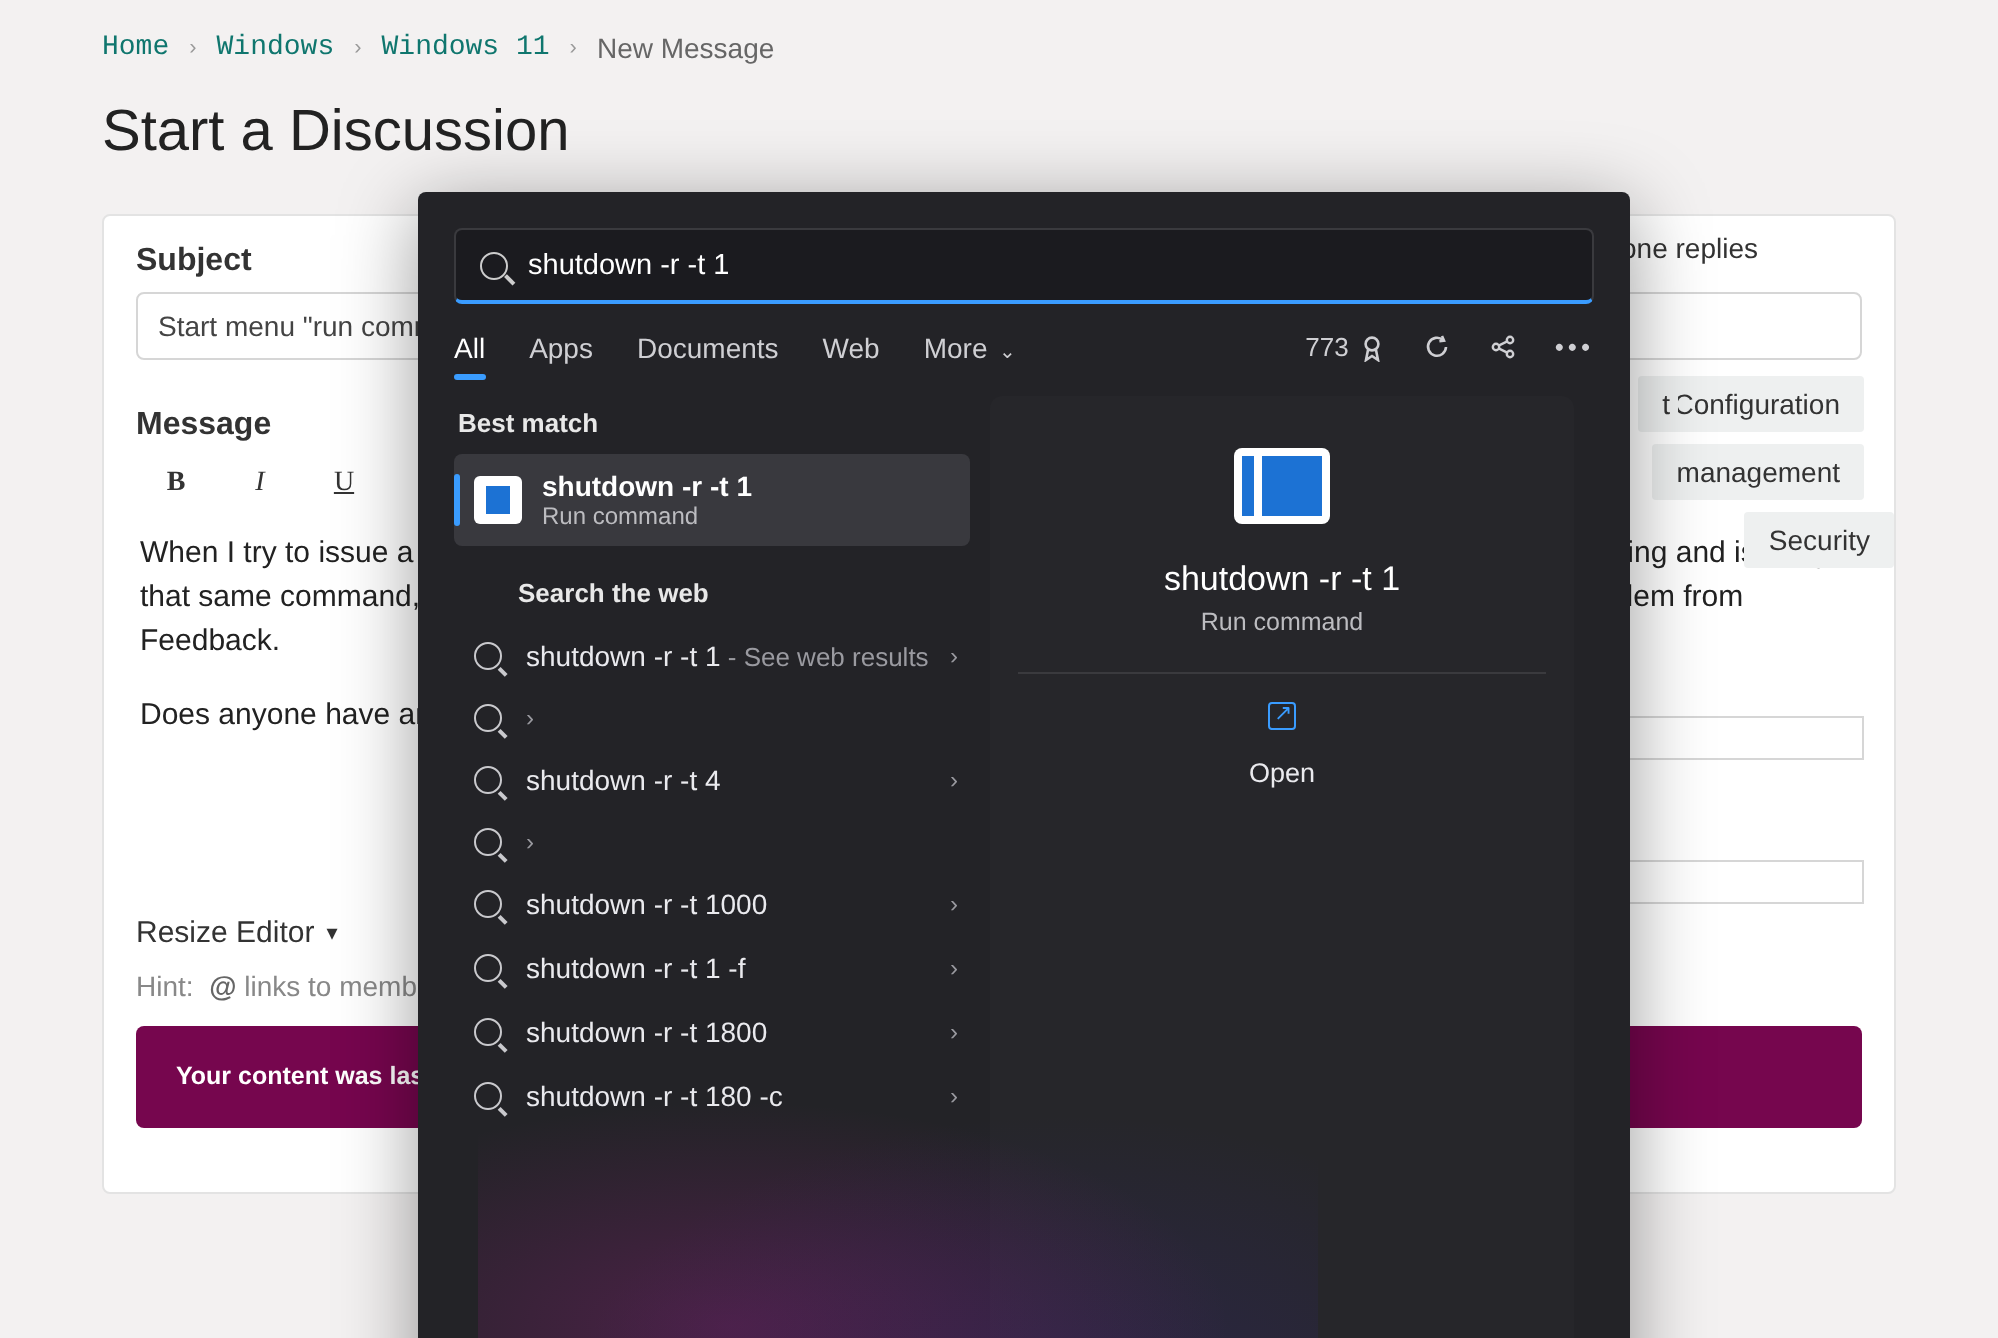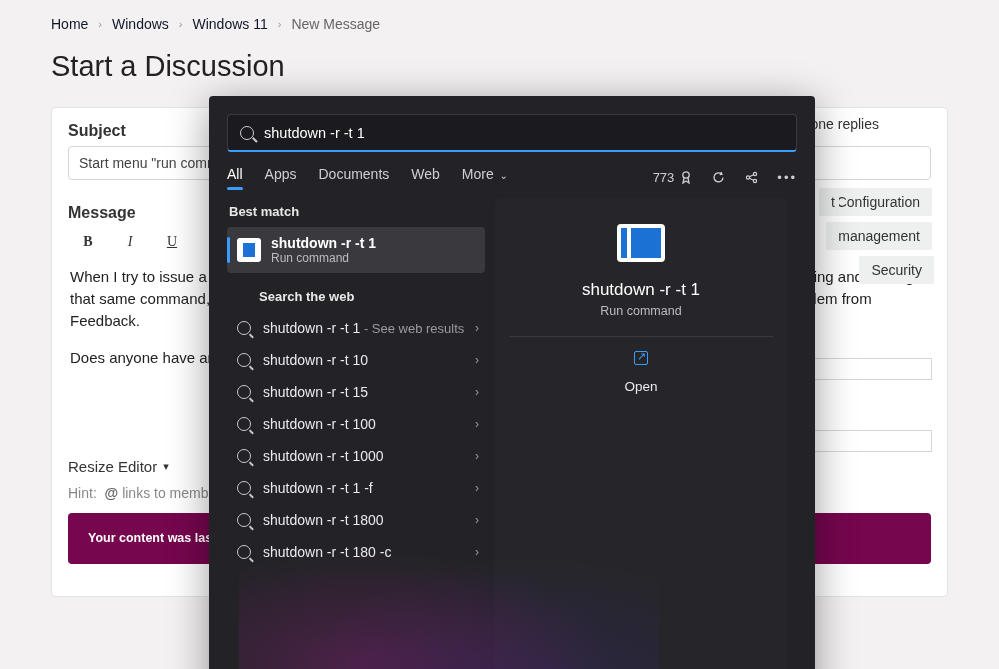--- a/index.html
+++ b/index.html
@@ -1,20 +1,20 @@
 <!DOCTYPE html>
 <html><head>
 <meta charset="utf-8">
 <style>
 * { box-sizing: border-box; margin: 0; padding: 0; }
 body { font-family: "Segoe UI", Arial, sans-serif; background: #f3f1f1; width: 999px; height: 669px; overflow: hidden; position: relative; font-size: 14px; color: #333; }
 
 
 .breadcrumbs { display: flex; align-items: center; gap: 10px; padding: 16px 0 0 51px; font-size: 14px; }
-.breadcrumbs a { color: #0f172a; text-decoration: none; cursor: pointer; }
+.breadcrumbs a { color: #0f766e; text-decoration: none; cursor: pointer; font-family: Liberation Mono, monospace; }
 .breadcrumbs .sep { color: #999; font-size: 11px; }
 .breadcrumbs .current { color: #666; }
 
 
 .page-title { font-size: 29px; font-weight: 400; padding: 18px 0 0 51px; color: #222; }
 
 
 .card { background: #fff; border: 1px solid #e3e3e3; border-radius: 4px; margin: 24px 51px 0 51px; padding: 14px 16px 10px 16px; position: relative; min-height: 490px; }
 
 .section-label { font-weight: 600; font-size: 16px; margin-bottom: 6px; }
@@ -46,21 +46,21 @@
 
 
 .win-search { position: absolute; left: 209px; top: 96px; width: 606px; height: 625px; background: #232327; border-radius: 4px; box-shadow: 0 8px 40px rgba(0,0,0,.4); color: #e8e8e8; overflow: hidden; }
 
 .ws-search-row { padding: 18px 18px 0 18px; }
 .ws-search-box { background: #1b1b1f; border: 1px solid #3a3a3e; border-bottom: 2px solid #3a9cff; border-radius: 4px; height: 38px; display: flex; align-items: center; padding: 0 12px; gap: 10px; }
 .ws-search-box .q { flex: 1; background: transparent; border: none; outline: none; color: #fff; font-size: 14.5px; }
 .ws-search-icon { width: 14px; height: 14px; border: 1.6px solid #ccc; border-radius: 50%; position: relative; }
 .ws-search-icon::after { content: ""; position: absolute; width: 6px; height: 1.6px; background: #ccc; transform: rotate(45deg); right: -5px; bottom: -2px; }
 
-.ws-tabs { display: flex; align-items: center; padding: 14px 18px 8px 18px; font-size: 14px; }
+.ws-tabs { display: flex; align-items: flex-start; padding: 14px 18px 8px 18px; font-size: 14px; }
 .ws-tab { margin-right: 22px; color: #cfcfd3; cursor: pointer; padding-bottom: 6px; }
 .ws-tab.active { color: #fff; position: relative; }
 .ws-tab.active::after { content: ""; position: absolute; left: 0; right: 0; bottom: -2px; height: 3px; background: #3a9cff; border-radius: 2px; }
 .ws-tab .chev { font-size: 10px; margin-left: 3px; color: #cfcfd3; }
 .ws-tabs-right { margin-left: auto; display: flex; align-items: center; gap: 18px; color: #cfcfd3; font-size: 13px; }
 .rew-pts { display: flex; align-items: center; gap: 5px; }
 .badge-icon svg, .sys-icon svg { display: block; }
 .dots { letter-spacing: 2px; cursor: pointer; }
 
 .ws-body { display: flex; padding: 2px 28px 0 18px; height: calc(100% - 120px); }
@@ -143,21 +143,21 @@
     <span>Hint:</span>&nbsp;&nbsp;<span class="at">@</span> <span>links to members</span>
   </div>
 
   <div class="banner">Your content was last saved a while ago - submit or save a draft soon to avoid data loss.</div>
 </div>
 
 <div class="side-notify">omeone replies</div>
 <span class="tag" style="position:absolute; right:67px; top:188px;">Configuration</span>
 <span class="tag" style="position:absolute; right:160px; top:188px; padding:6px 4px 6px 12px;">t</span>
 <span class="tag" style="position:absolute; right:67px; top:222px;">management</span>
-<span class="tag" style="position:absolute; right:65px; top:256px;">Security</span>
+<span class="tag" style="position:absolute; right:52px; top:256px;">Security</span>
 <div class="sub-field"></div>
 <div class="sub-field2"></div>
 
 <div class="win-search">
   <div class="ws-glow"></div>
 
   <div class="ws-search-row">
     <div class="ws-search-box">
       <span class="ws-search-icon"></span>
       <input class="q" value="shutdown -r -t 1" style="">
@@ -213,31 +213,29 @@
 
       <div class="ws-hdr" style="margin-top:16px;margin-left:32px;">Search the web</div>
       <div id="web-list">
           <div class="web-item">
             <span class="wi-icon"></span>
             <span class="wi-label">shutdown -r -t 1<span class="suffix"> - See web results</span></span>
             <span class="wi-arrow">›</span>
           </div>
           <div class="web-item">
             <span class="wi-icon"></span>
-            <span class="wi-label">shutdown -r -t 10</span>
-            <span class="wi-arrow">›</span>
-          </div>
-          <div class="web-item">
-            <span class="wi-icon"></span>
-            <span class="wi-label">shutdown -r -t 15</span>
-            <span class="wi-arrow">›</span>
-          </div>
-          <div class="web-item">
-            <span class="wi-icon"></span>
-            <span class="wi-label">shutdown -r -t 100</span>
+            <span class="wi-arrow">›</span>
+          </div>
+          <div class="web-item">
+            <span class="wi-icon"></span>
+            <span class="wi-label">shutdown -r -t 4</span>
+            <span class="wi-arrow">›</span>
+          </div>
+          <div class="web-item">
+            <span class="wi-icon"></span>
             <span class="wi-arrow">›</span>
           </div>
           <div class="web-item">
             <span class="wi-icon"></span>
             <span class="wi-label">shutdown -r -t 1000</span>
             <span class="wi-arrow">›</span>
           </div>
           <div class="web-item">
             <span class="wi-icon"></span>
             <span class="wi-label">shutdown -r -t 1 -f</span>

